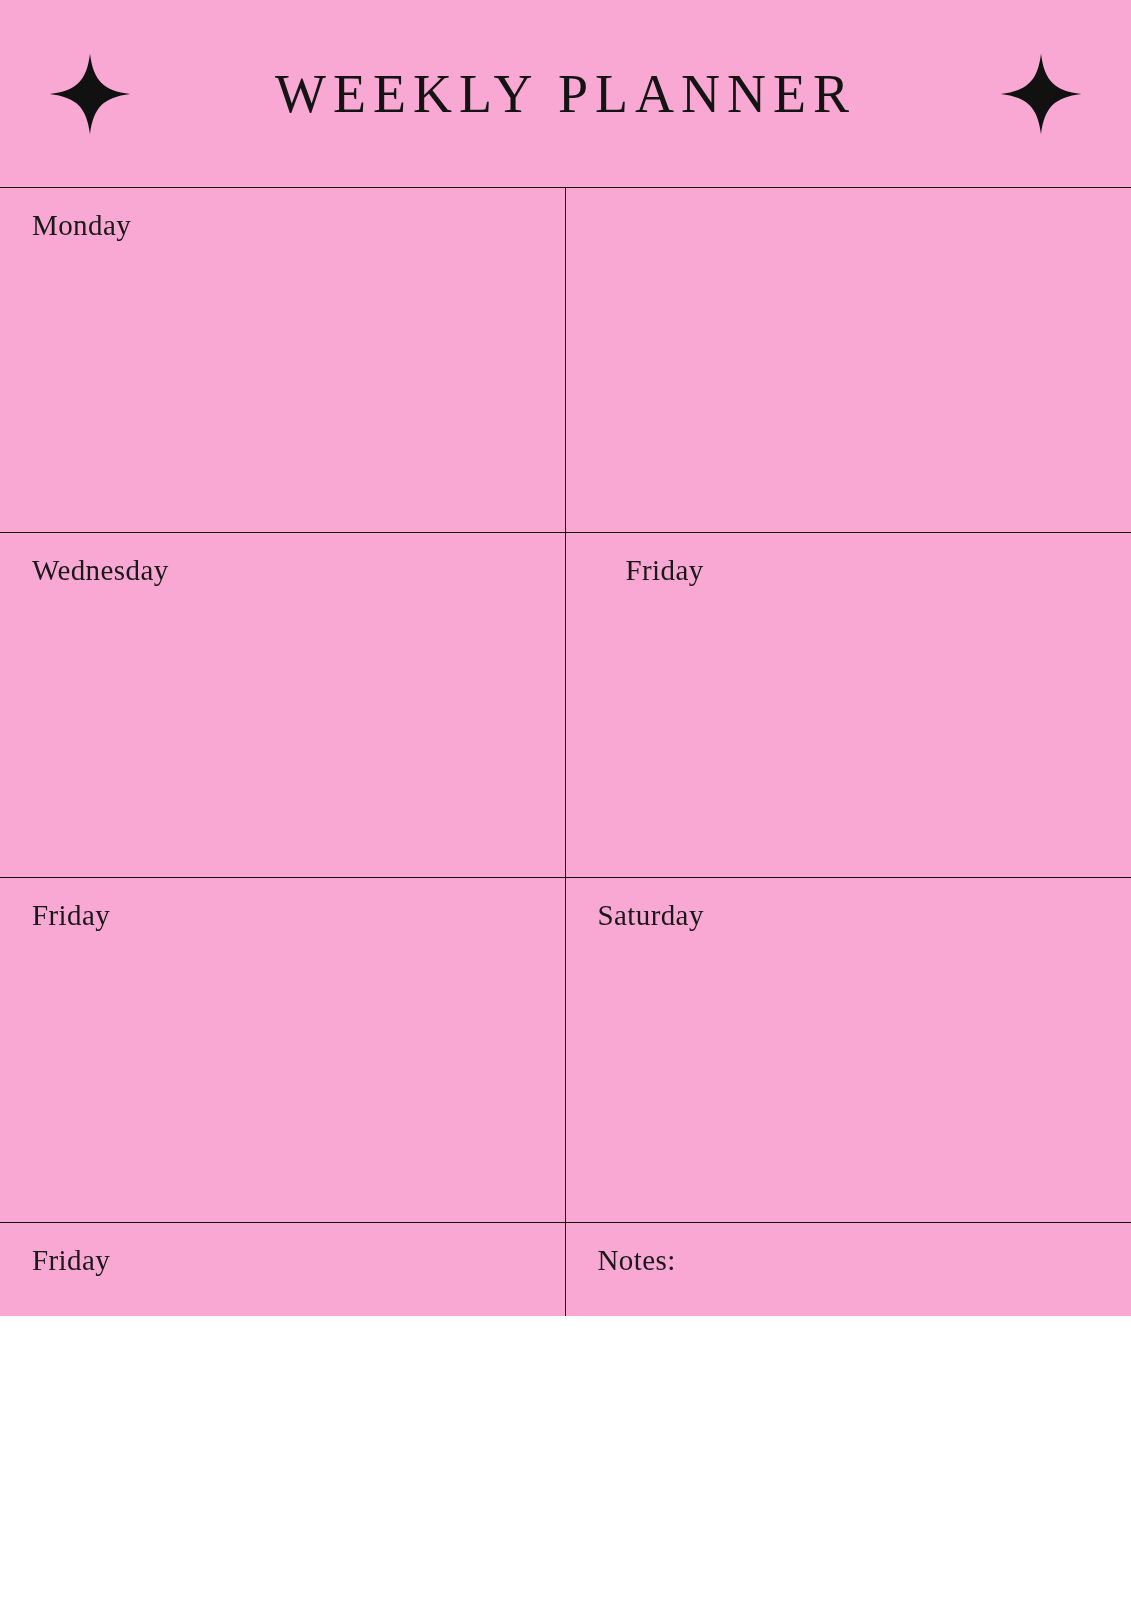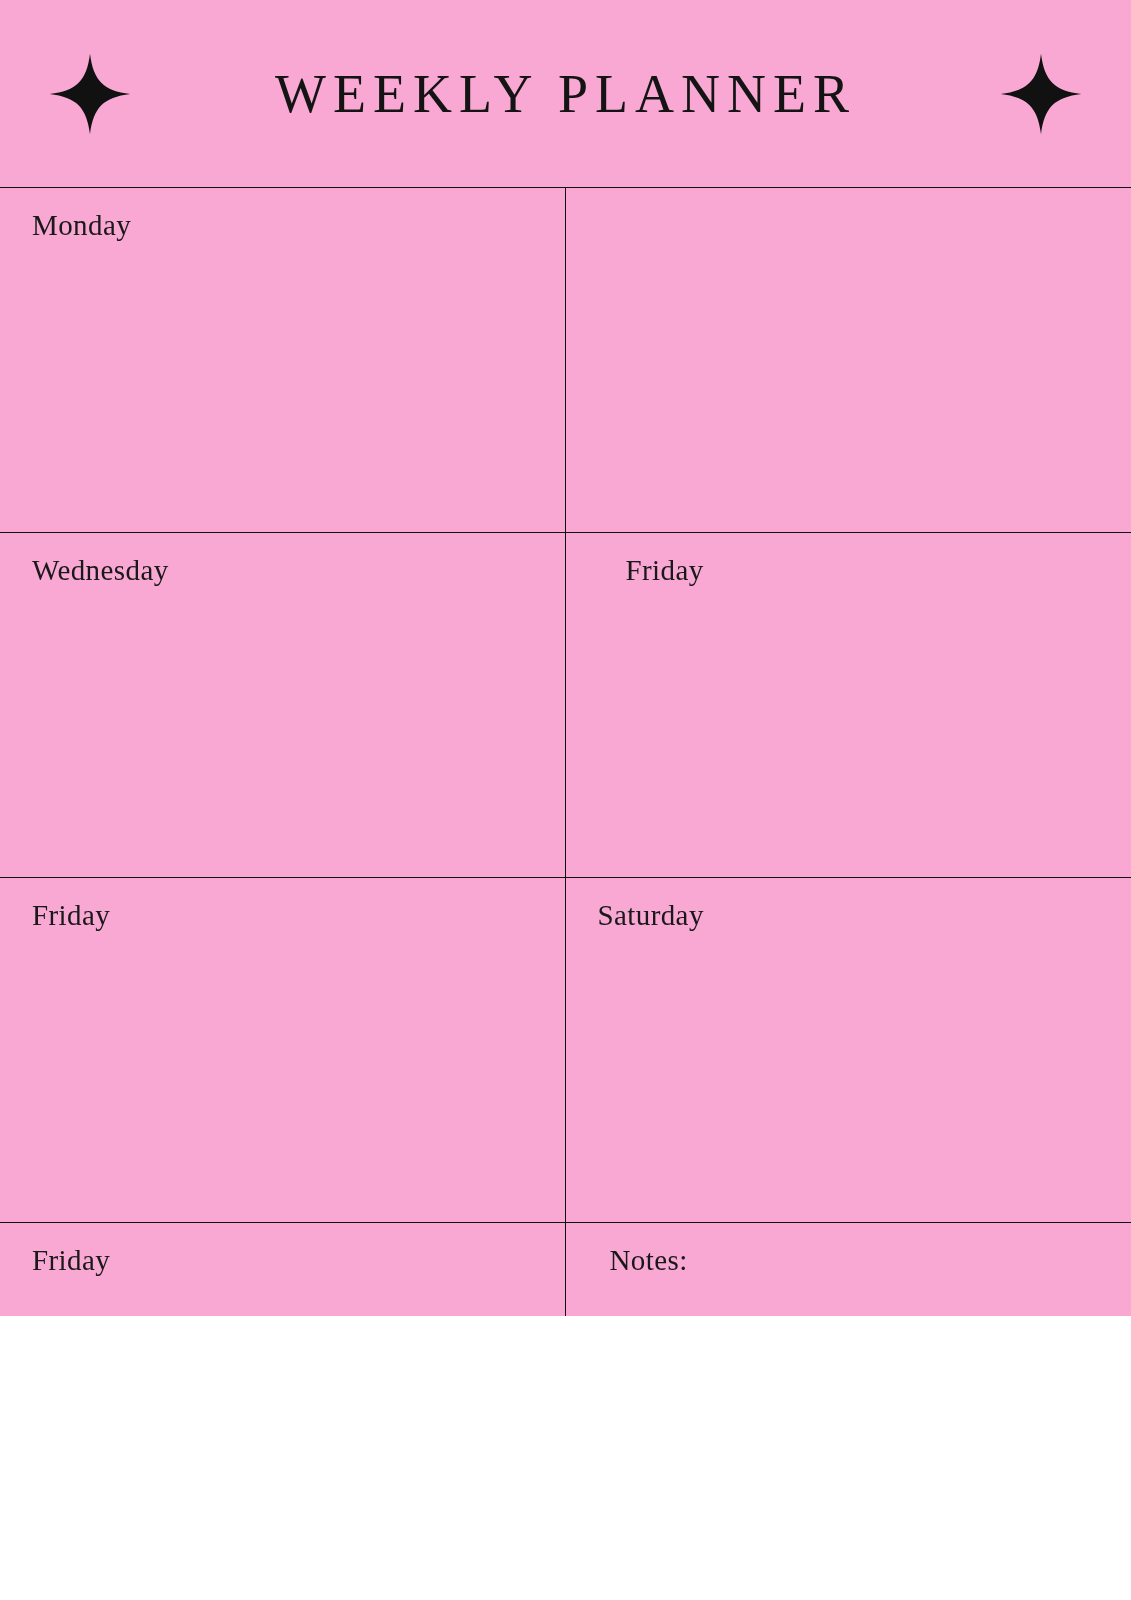--- a/index.html
+++ b/index.html
@@ -83,21 +83,20 @@
     color: #191919;
     line-height: 1.1;
   }
   .notes-label {
     font-size: 29px;
     font-family: "Liberation Serif", serif;
     font-weight: 400;
     letter-spacing: 0.4px;
     color: #191919;
     line-height: 1.1;
-    margin-left: 12px;
   }
 
   .note-lines {
     position: absolute;
     left: 62px;
     right: 54px;
     top: 92px;
   }
   .note-line {
     height: 54px;

